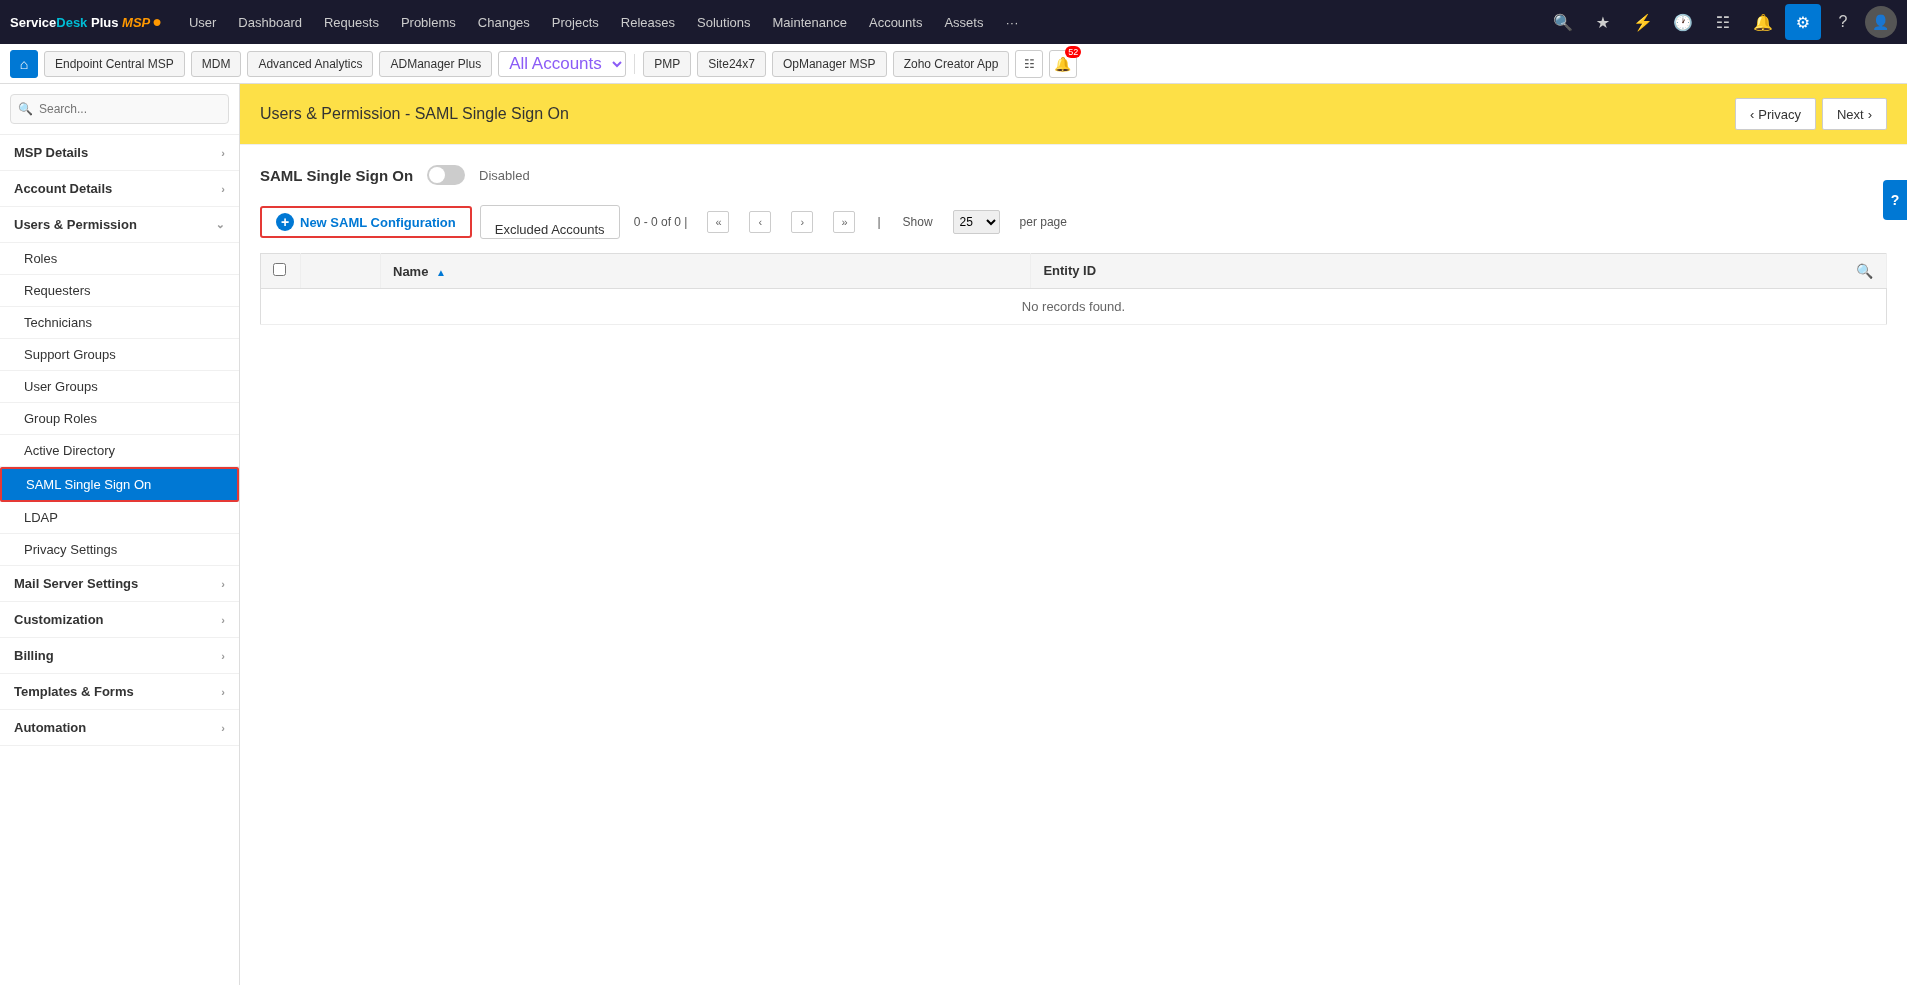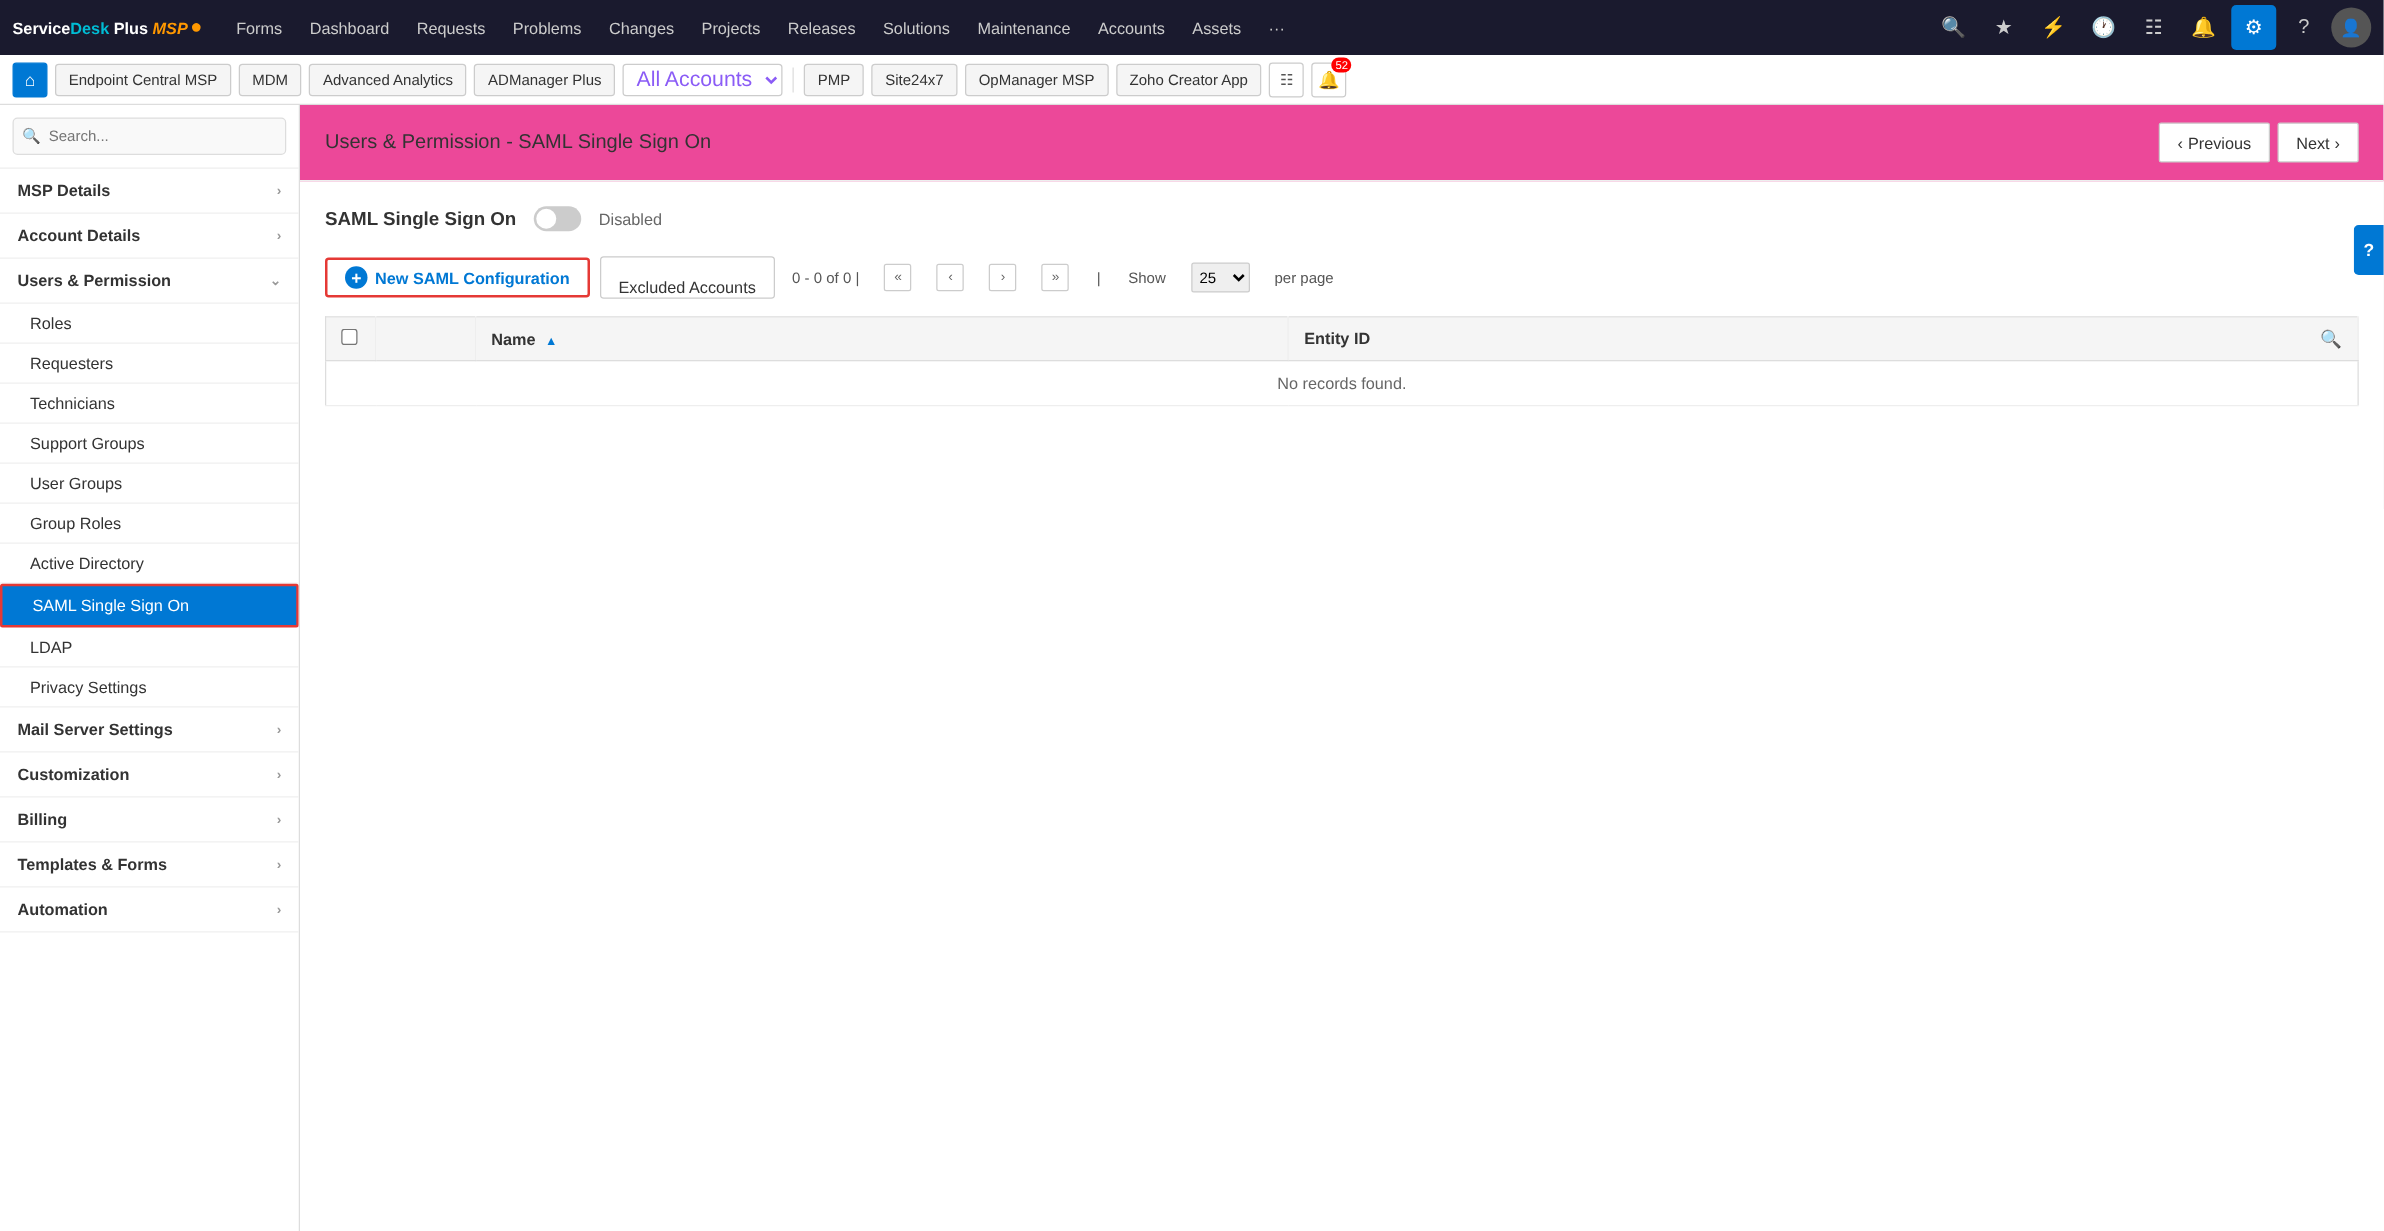--- a/index.html
+++ b/index.html
@@ -199,21 +199,21 @@
       flex: 1;
       overflow-y: auto;
       background: #fff;
     }
     .content-header {
       display: flex;
       align-items: center;
       justify-content: space-between;
       padding: 14px 20px;
       border-bottom: 1px solid #eee;
-      background: #ec4899;
+      background: #fde047;
     }
     .page-title {
       font-size: 16px;
       font-weight: normal;
       color: #333;
     }
     .header-btns {
       display: flex;
       gap: 6px;
     }
@@ -405,21 +405,21 @@
     }
   </style>
 </head>
 <body>
 
 <div class="top-nav">
   <div class="brand">
     <span style="color:white; font-size:13px;">Service</span><span style="color:#00bcd4;">Desk</span>&nbsp;<span style="color:white;">Plus</span>&nbsp;<span style="color:#ff9800; font-style:italic;">MSP</span>
     <span style="color:#ff9800; font-size:16px; margin-left:2px;">●</span>
   </div>
-  <div class="nav-item">Forms</div>
+  <div class="nav-item">User</div>
   <div class="nav-item">Dashboard</div>
   <div class="nav-item">Requests</div>
   <div class="nav-item">Problems</div>
   <div class="nav-item">Changes</div>
   <div class="nav-item">Projects</div>
   <div class="nav-item">Releases</div>
   <div class="nav-item">Solutions</div>
   <div class="nav-item">Maintenance</div>
   <div class="nav-item">Accounts</div>
   <div class="nav-item">Assets</div>
@@ -535,21 +535,21 @@
     </div>
   </div>
 
   <div class="content">
 
     <div class="content-header">
       <h1 class="page-title">Users &amp; Permission - SAML Single Sign On</h1>
       <div class="header-btns">
         <button class="prev-next-btn">
           <span>‹</span>
-          <span>Previous</span>
+          <span>Privacy</span>
         </button>
         <button class="prev-next-btn">
           <span>Next</span>
           <span>›</span>
         </button>
       </div>
     </div>
 
     <div class="content-body">
 

